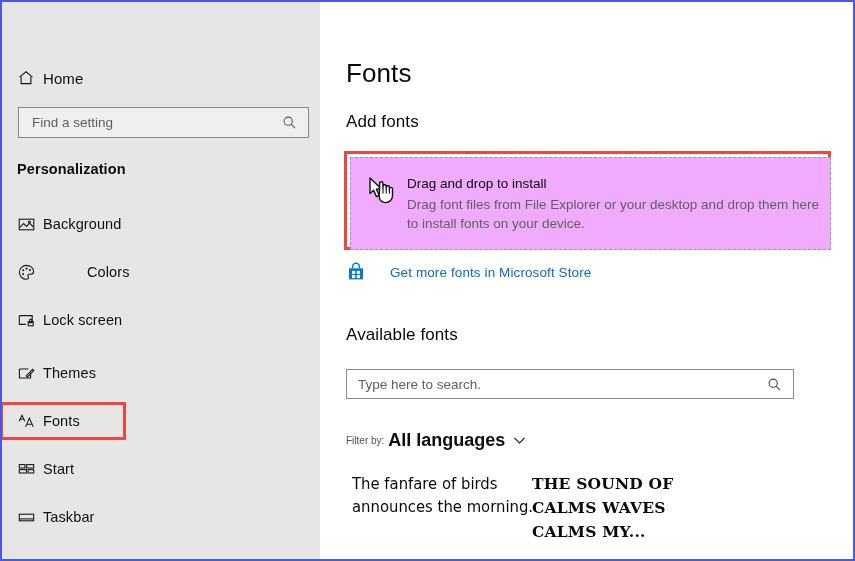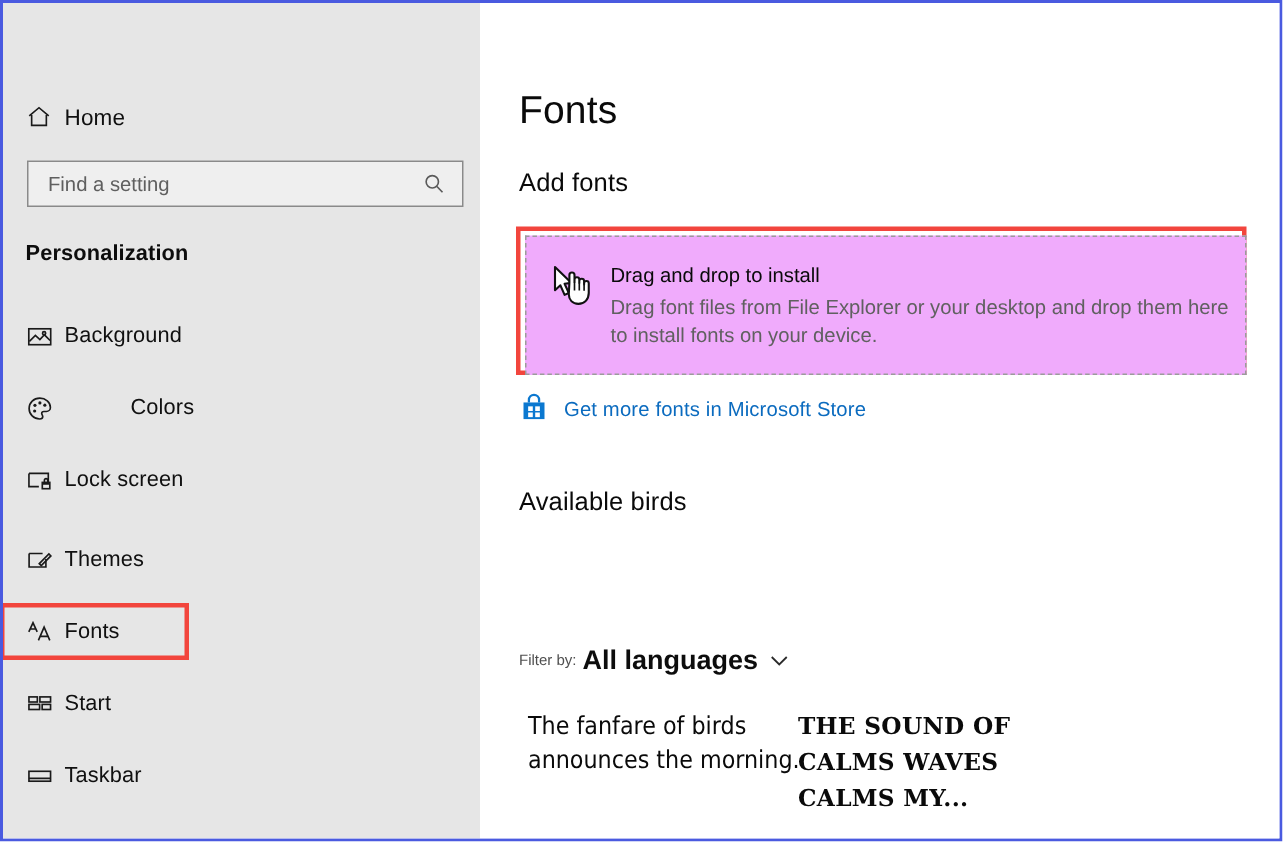--- a/index.html
+++ b/index.html
@@ -110,21 +110,21 @@
     margin-top:2px; max-width:420px;
   }
 
   
   #store-link {
     position:absolute; left:26px; top:260px;
     display:flex; align-items:center; cursor:pointer;
   }
   #store-icon { width:20px; height:20px; flex:none; }
   #store-label {
-    margin-left:10px; font-size:13.5px; color:#0b6bbf;
+    margin-left:24px; font-size:13.5px; color:#0b6bbf;
     letter-spacing:.1px;
   }
 
   #available-head {
     position:absolute; left:26px; top:323px;
     font-size:17px; color:#0a0a0a; letter-spacing:.1px;
   }
 
   
   #font-search {
@@ -315,22 +315,31 @@
           <path d="M6.6 6.3 V4.6 A3.4 3.4 0 0 1 13.4 4.6 V6.3" fill="none" stroke="#0b78d0" stroke-width="1.5"></path>
           <rect x="6.1" y="8.9" width="3.1" height="3.1" fill="#ffffff"></rect>
           <rect x="10.8" y="8.9" width="3.1" height="3.1" fill="#ffffff"></rect>
           <rect x="6.1" y="13" width="3.1" height="3.1" fill="#ffffff"></rect>
           <rect x="10.8" y="13" width="3.1" height="3.1" fill="#ffffff"></rect>
         </svg>
       </span>
       <span id="store-label">Get more fonts in Microsoft Store</span>
     </div>
 
-    <div id="available-head">Available birds</div>
-
+    <div id="available-head">Available fonts</div>
+
+    <div id="font-search">
+      <span id="font-search-text">Type here to search.</span>
+      <span id="font-search-icon">
+        <svg width="15" height="15" viewBox="0 0 15 15" fill="none" stroke="#4a4a4a" stroke-width="1.1">
+          <circle cx="6.2" cy="6.2" r="4.1"></circle>
+            <path d="M9.3 9.3 L13 13.2"></path>
+        </svg>
+      </span>
+    </div>
 
     <div id="filter-row">
       <span id="filter-label">Filter by:</span>
       <span id="filter-value">All languages</span>
       <span id="filter-chevron">
         <svg width="13" height="9" viewBox="0 0 13 9" fill="none" stroke="#2b2b2b" stroke-width="1.2">
           <path d="M1.5 2 L6.5 7 L11.5 2"></path>
         </svg>
       </span>
     </div>

